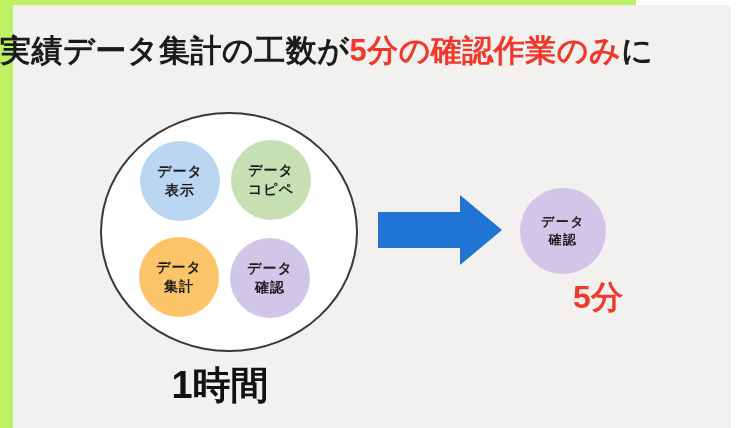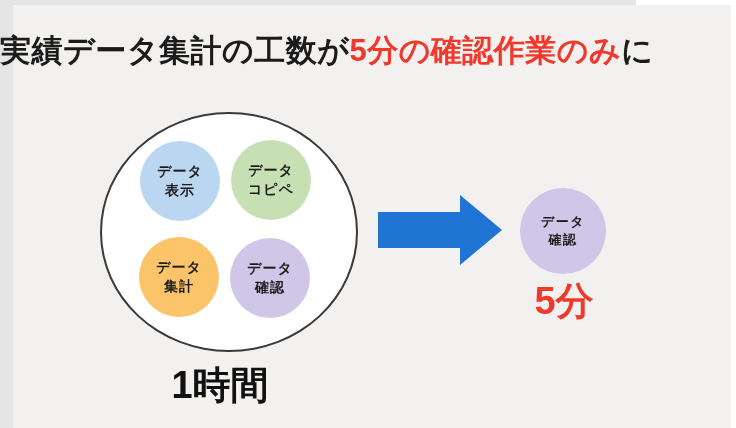--- a/index.html
+++ b/index.html
@@ -5,21 +5,21 @@
   * { margin: 0; padding: 0; box-sizing: border-box; }
   html, body {
     width: 736px; height: 428px;
     background: #ffffff;
     font-family: "Liberation Sans", "DejaVu Sans", sans-serif;
     overflow: hidden;
   }
   .canvas {
     position: absolute; left: 0; top: 0;
     width: 636px; height: 428px;
-    background: #e5e5e5;
+    background: #bef264;
     text-decoration: underline;
   }
   .panel {
     position: absolute;
     left: 13px; top: 5px;
     width: 718px; height: 423px;
     background: #F2F1EF;
   }
   .title {
     position: absolute;
@@ -85,23 +85,23 @@
     justify-content: center;
     text-align: center;
     font-size: 13px;
     font-weight: bold;
     color: #1c1c1c;
     line-height: 18px;
     letter-spacing: 1.5px;
   }
   .after-time {
     position: absolute;
-    left: 564px; top: 276px;
+    left: 598px; top: 276px;
     transform: translateX(-50%);
-    font-size: 38px;
+    font-size: 32px;
     font-weight: bold;
     color: #F1382B;
     white-space: nowrap;
     text-align: right;
   }
 </style>
 </head>
 <body>
 
 <div class="canvas">

